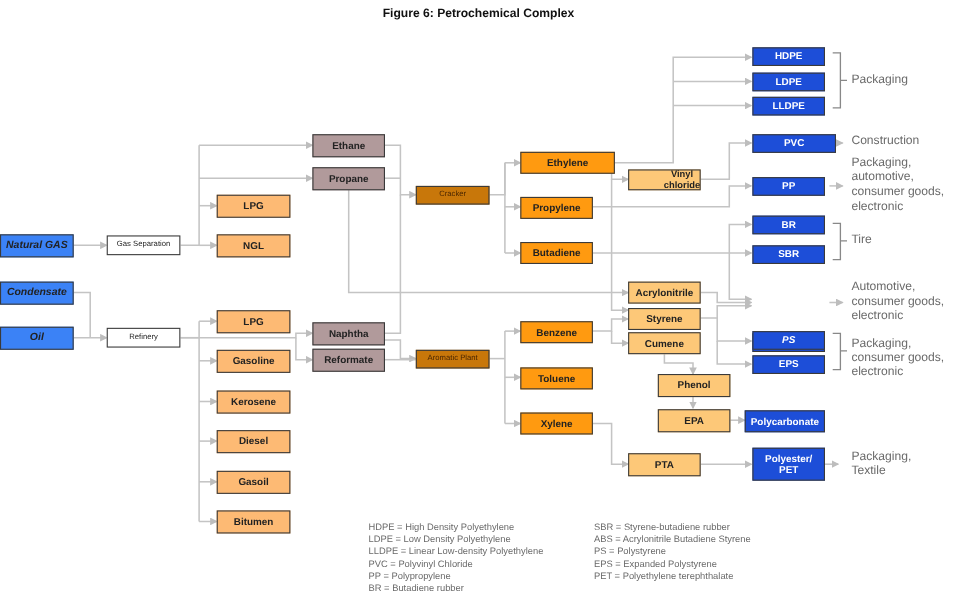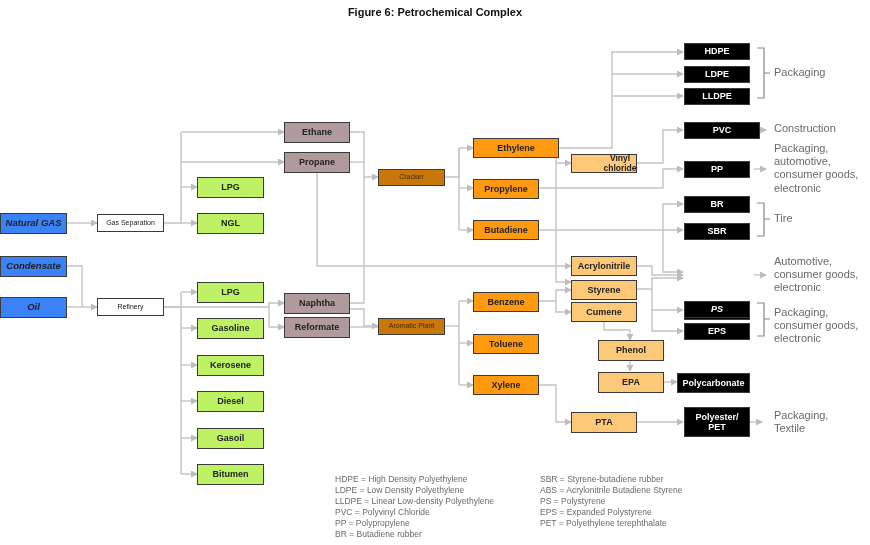--- a/index.html
+++ b/index.html
@@ -2,26 +2,26 @@
 <html><head>
 <meta charset="utf-8">
 <style>
   html, body { margin:0; padding:0; background:#ffffff; }
   body { width:870px; height:545px; position:relative; overflow:hidden; font-family:"Liberation Sans", sans-serif; }
   #title { position:absolute; left:0; width:870px; top:6px; text-align:center; font-weight:bold; font-size:11px; color:#111; }
   svg#lines { position:absolute; left:0; top:0; }
   .box { position:absolute; box-sizing:border-box; border:1.5px solid #3a3a3a; display:flex; align-items:center; justify-content:center; text-align:center; font-weight:bold; font-size:9px; color:#222; line-height:1.15; }
   .src { background:#3b82f6; font-size:9.5px;font-style:italic; }
   .proc { background:#ffffff; font-weight:normal; font-size:7px; }
-  .frac { background:#bef264; }
+  .frac { background:#fdba74; }
   .feed { background:#b19a9b; }
   .plant { background:#c8770a; font-weight:normal; font-size:7px; color:#4a2600; }
   .olef { background:#ff9a10; }
   .inter { background:#fdc878; }
-  .poly { background:#000000; color:#ffffff; }
+  .poly { background:#1d4ed8; color:#ffffff; }
   .use { position:absolute; font-size:11px; color:#6a6a6a; line-height:1.2; white-space:pre-line; }
   .legend { position:absolute; font-size:8.5px; color:#6a6a6a; line-height:11px; }
 </style>
 </head>
 <body>
 
 <div id="title">Figure 6: Petrochemical Complex</div>
 
 <svg id="lines" width="870" height="545">
   <defs>

